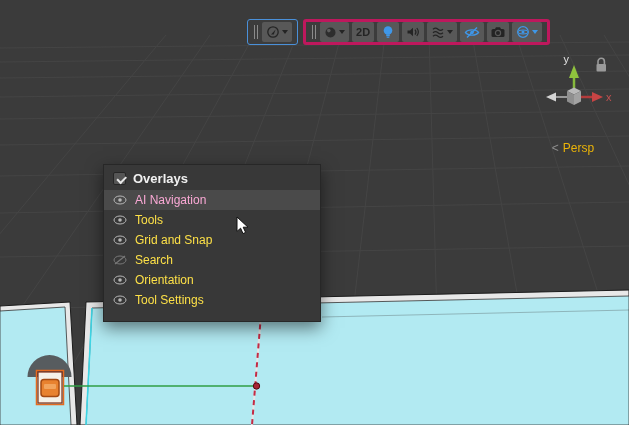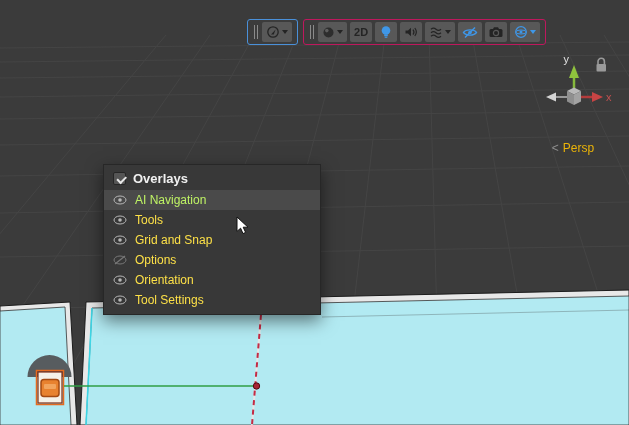--- a/index.html
+++ b/index.html
@@ -1,50 +1,50 @@
 <!DOCTYPE html>
 <html><head>
 <meta charset="utf-8">
 <style>
   html,body{margin:0;padding:0;background:#222;}
   #stage{position:relative;width:629px;height:425px;overflow:hidden;background:#3b3b3b;
          font-family:"Liberation Sans",sans-serif;-webkit-font-smoothing:antialiased;}
   #scene-svg{position:absolute;left:0;top:0;z-index:0;}
 
   
-  .tbar{position:absolute;top:19px;height:26px;background:#3c3c3c;border:1px solid #be185d;
+  .tbar{position:absolute;top:19px;height:26px;background:#3c3c3c;border:3px solid #be185d;
         border-radius:3px;display:flex;align-items:center;gap:3px;padding:0 5px;box-sizing:border-box;z-index:30;}
   #toolbar-overlay{left:247px;border:1px solid #4a90d9;}
   #toolbar-main{left:303px;}
   .tb-btn{height:20px;min-width:22px;background:#585858;border-radius:2px;display:flex;
           align-items:center;justify-content:center;gap:2px;padding:0 4px;box-sizing:border-box;}
   .tb-2d{font-size:11px;color:#242424;font-weight:bold;letter-spacing:.2px;}
   .caret{width:0;height:0;border-left:3.5px solid transparent;border-right:3.5px solid transparent;
          border-top:4.5px solid #242424;}
   .caret.blue{border-top-color:#3f97e8;}
 
   
   #overlays-menu{position:absolute;left:103px;top:164px;width:218px;background:#383838;
                  border:1px solid #272727;box-shadow:0 6px 16px rgba(0,0,0,.5);z-index:40;
-                 padding-bottom:4px;box-sizing:border-box;}
+                 padding-bottom:11px;box-sizing:border-box;}
   .om-header{display:flex;align-items:center;gap:7px;padding:6px 8px 4px 9px;}
   .om-title{font-size:13px;font-weight:bold;color:#f0f0f0;}
   .checkbox{width:13px;height:13px;background:#555;border:1px solid #262626;border-radius:2px;
             position:relative;box-sizing:border-box;}
   .checkbox .mark{position:absolute;left:2.5px;top:2.5px;width:7px;height:3.5px;
                   border-left:2px solid #e8e8e8;border-bottom:2px solid #e8e8e8;transform:rotate(-45deg);}
   .om-dropdown{margin:1px 7px 5px 7px;height:18px;background:#515151;border:1px solid #303030;
                border-radius:2px;display:flex;align-items:center;padding:0 6px;box-sizing:border-box;}
   .om-dropdown .dd-label{font-size:12px;color:#e4e4e4;}
   .om-dropdown .dd-caret{margin-left:auto;width:0;height:0;border-left:4px solid transparent;
                border-right:4px solid transparent;border-top:4.5px solid #c4c4c4;}
   .menu-item{height:20px;display:flex;align-items:center;gap:8px;padding-left:9px;}
   .menu-item .mi-label{font-size:12px;color:#fde047;}
   .menu-item.highlighted{background:#4a4a4a;}
-  .menu-item.highlighted .mi-label{color:#bef264;}
+  .menu-item.highlighted .mi-label{color:#f9a8d4;}
   .eye{width:14px;display:flex;align-items:center;justify-content:center;}
 
   
   #scene-gizmo{position:absolute;left:536px;top:50px;z-index:20;}
   #persp-row{position:absolute;left:540px;top:141px;width:66px;display:flex;align-items:center;
              justify-content:center;gap:4px;z-index:20;}
   #persp-chevron{color:#8f8f8f;font-size:12px;line-height:12px;}
   #persp-label{color:#eab308;font-size:12px;}
 
   #cursor{position:absolute;left:236px;top:216px;z-index:60;pointer-events:none;}
@@ -257,21 +257,21 @@
       </span>
       <span class="mi-label">Grid and Snap</span>
     </div>
     <div class="menu-item">
       <span class="eye">
         <svg width="14" height="10">
             <ellipse cx="7" cy="5" rx="6" ry="4" stroke="#787878" fill="none"></ellipse>
             <line x1="2" y1="9" x2="12" y2="1" stroke="#787878" stroke-width="1.2"></line>
           </svg>
       </span>
-      <span class="mi-label">Options</span>
+      <span class="mi-label">Search</span>
     </div>
     <div class="menu-item">
       <span class="eye">
         <svg width="14" height="10">
             <ellipse cx="7" cy="5" rx="6" ry="4" stroke="#b8b8b8" fill="none"></ellipse>
             <circle cx="7" cy="5" r="1.8" fill="#b8b8b8"></circle>
           </svg>
       </span>
       <span class="mi-label">Orientation</span>
     </div>

